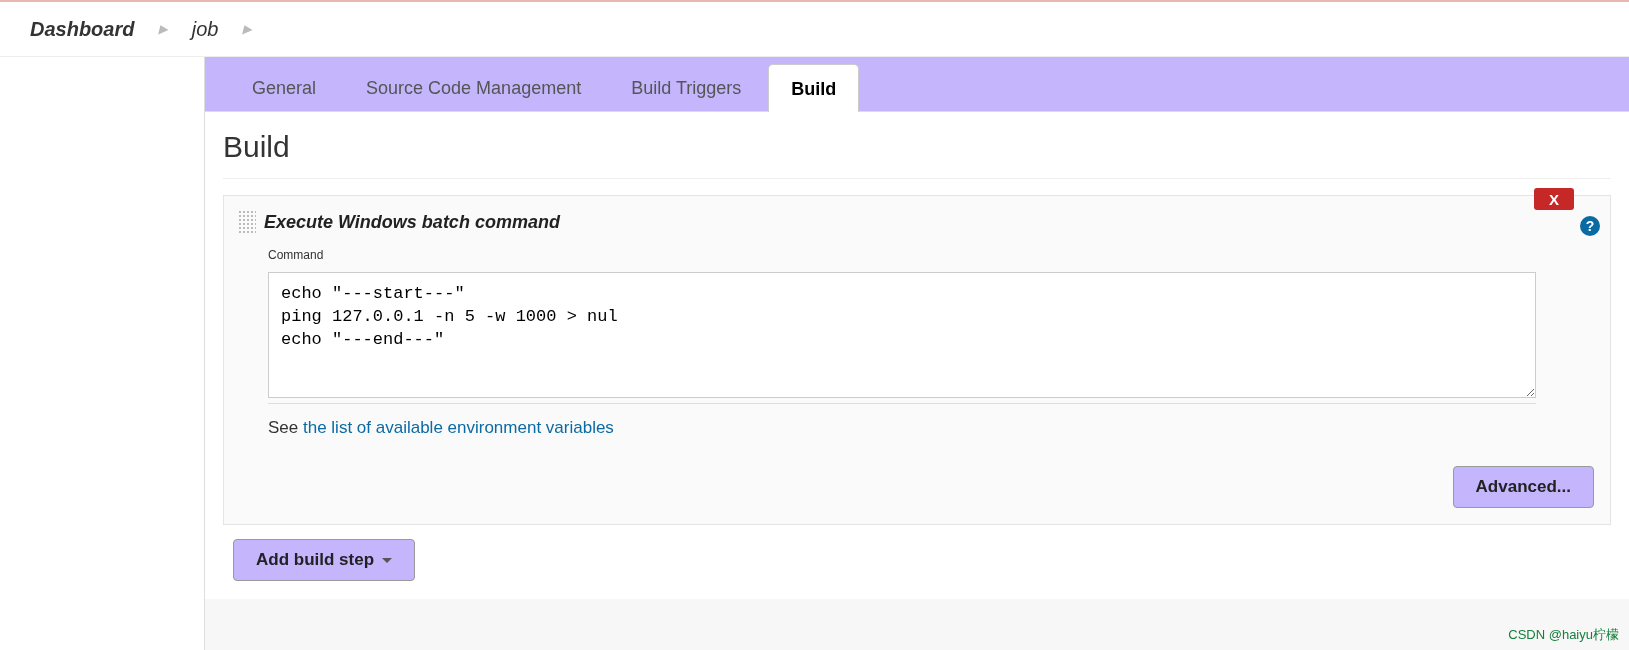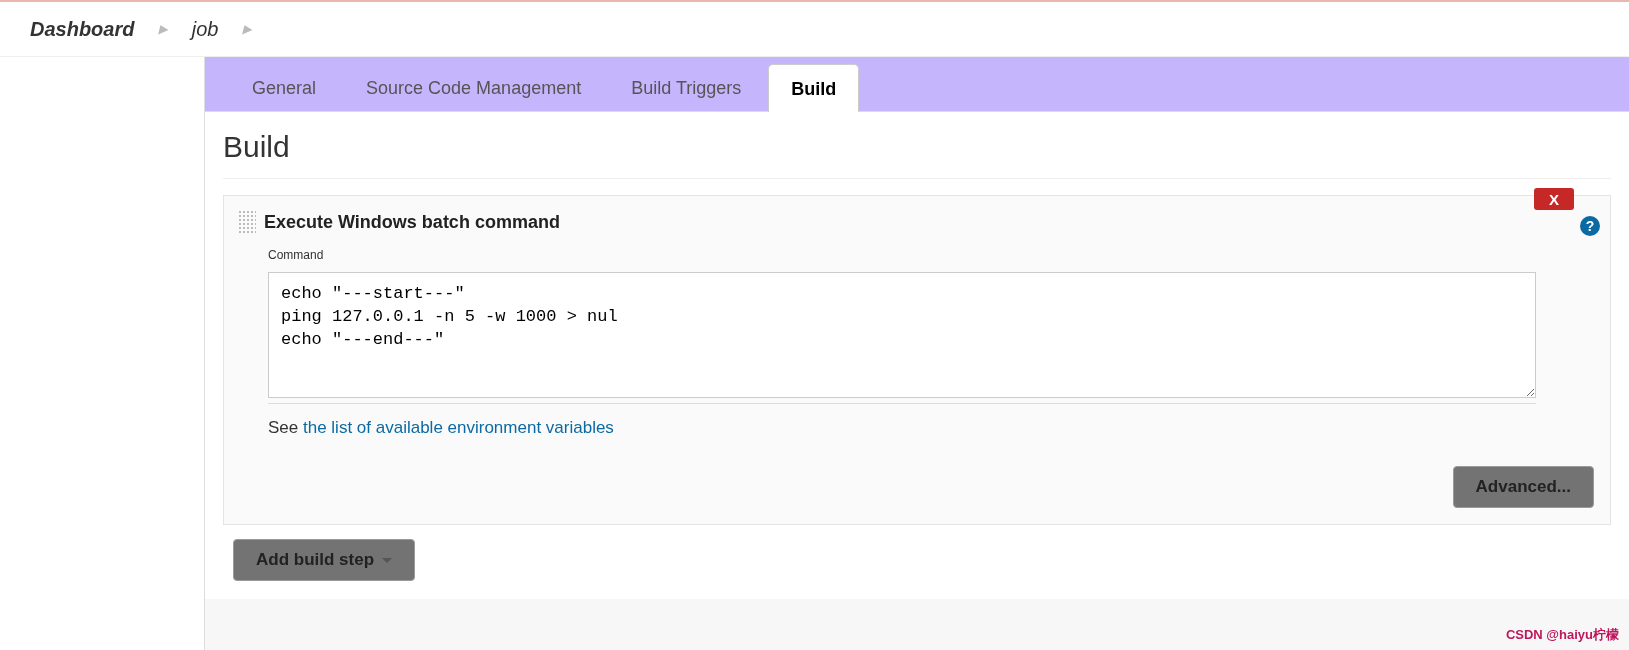--- a/index.html
+++ b/index.html
@@ -112,20 +112,21 @@
   background-image: radial-gradient(circle, #bbb 0.8px, transparent 0.8px);
   background-size: 4px 4px;
   margin-right: 8px;
   cursor: move;
   flex-shrink: 0;
 }
 .step-title {
   font-size: 18px;
   font-weight: 700;
   color: #222;
+  font-style: italic;
 }
 
 
 .close-badge {
   position: absolute;
   top: -8px;
   right: 36px;
   width: 40px;
   height: 22px;
   background: #c62828;
@@ -189,21 +190,21 @@
 
 .adv-row {
   display: flex;
   justify-content: flex-end;
   margin-top: 28px;
 }
 .btn {
   font-size: 17px;
   font-weight: 600;
   color: #222;
-  background: #737373;
+  background: #c4b5fd;
   border: 1.5px solid #9a9a9a;
   border-radius: 4px;
   padding: 10px 22px;
   cursor: pointer;
 }
 .btn.drop::after {
   content: "";
   display: inline-block;
   margin-left: 8px;
   border: 5px solid transparent;
@@ -211,23 +212,22 @@
   transform: translateY(3px);
 }
 
 .add-row { margin-top: 14px; padding-left: 10px; }
 
 .watermark {
   position: absolute;
   right: 10px;
   bottom: 6px;
   font-size: 13px;
-  color: #be185d;
+  color: #15803d;
   pointer-events: none;
-  font-weight: bold;
 }
 
 .page { position: relative; width: 1629px; height: 650px; overflow: hidden; }
 </style>
 </head>
 <body>
 
 <div class="page">
 
   <div class="breadcrumbs">

